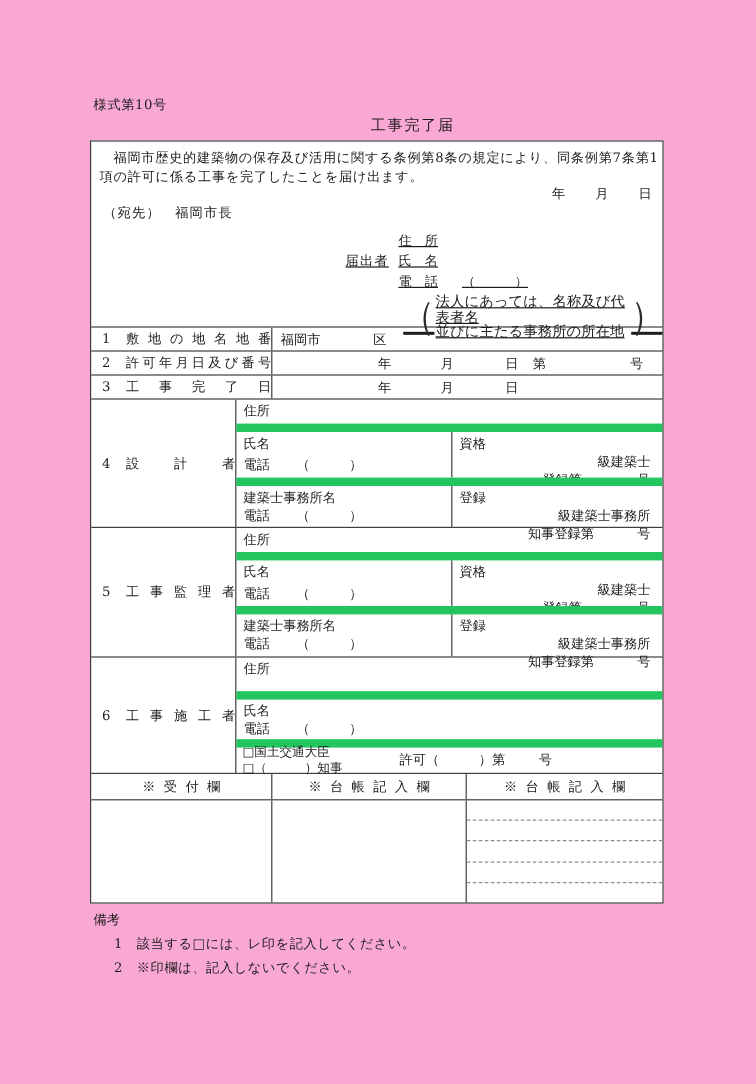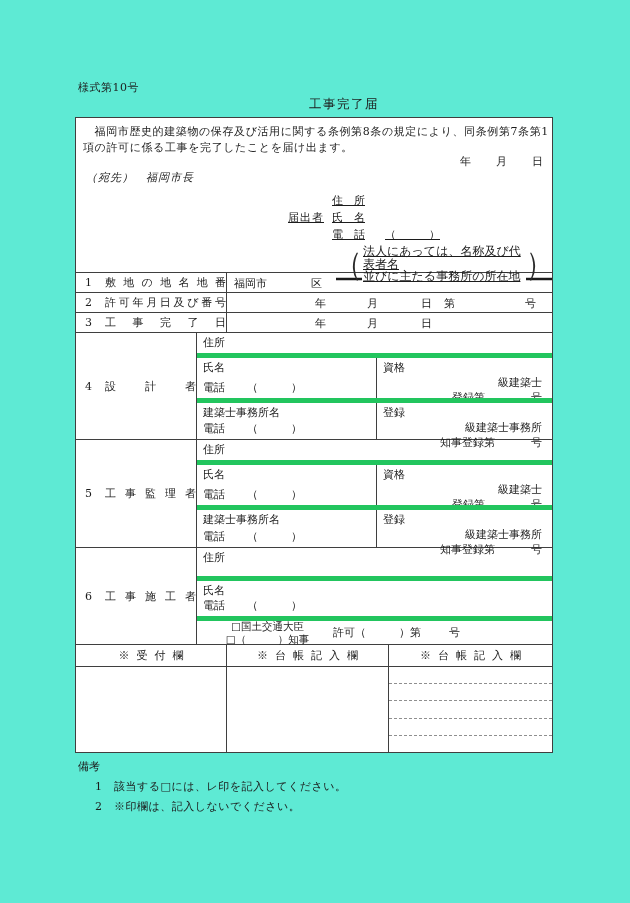--- a/index.html
+++ b/index.html
@@ -1,34 +1,34 @@
 <!DOCTYPE html>
 <html><head>
 <meta charset="utf-8">
 <style>
   * { margin:0; padding:0; box-sizing:border-box; }
   html,body { background:#e8e8e8; }
   .page {
-    position:relative; width:630px; height:903px; background:#5eead4;
+    position:relative; width:630px; height:903px; background:#f9a8d4;
     font-family:"DejaVu Serif","Liberation Serif",serif;
     color:#1c1c1c; font-size:11px; overflow:hidden;
   }
   .form-number { position:absolute; left:78px; top:80px; font-size:11px; letter-spacing:0.5px; }
   .form-title  { position:absolute; left:344px; top:96px; transform:translateX(-50%);
                  font-size:12.5px; letter-spacing:1.5px; white-space:nowrap; }
 
   .formbox { position:absolute; left:75px; top:117px; width:478px;
              border:1px solid #3f3f3f; background:#fff; }
 
   
   .intro { position:relative; height:154px; }
   .intro-l1 { position:absolute; left:7px; right:5px; top:6px;  letter-spacing:0.6px; line-height:15px; white-space:nowrap; }
   .intro-l2 { position:absolute; left:7px; right:5px; top:22px; letter-spacing:0.6px; line-height:15px; }
   .date-line { position:absolute; right:8px; top:36px; letter-spacing:1px; }
-  .addressee { position:absolute; left:10px; top:52px; letter-spacing:1px;font-style:italic; }
+  .addressee { position:absolute; left:10px; top:52px; letter-spacing:1px; }
   .applicant { position:absolute; left:212px; top:74px;text-decoration:underline; }
   .app-row { display:flex; height:17px; line-height:17px; }
   .app-who { width:44px; letter-spacing:1px; }
   .app-ind { width:44px; }
   .app-paren { margin-left:20px; }
   .corp-note { display:flex; align-items:center; margin-left:48px; margin-top:2px; }
   .corp-paren { font-size:26px; font-weight:400; line-height:26px; transform:scaleY(1.25); color:#2a2a2a; }
   .corp-lines { font-size:12px; line-height:12.5px; padding:0 1px; }
 
   
@@ -41,40 +41,40 @@
   .vcell span { position:absolute; top:50%; transform:translateY(-50%); }
 
   
   .p-city  { left:7px; }  .p-ward { left:84px; }
   .p-year  { left:88px; } .p-mon  { left:140px; } .p-day { left:194px; }
   .p-dai   { left:217px; } .p-go  { right:16px; }
   .h20 { height:20px; }
 
   
   .sec-content { flex:1; display:flex; flex-direction:column; }
-  .sec-row { display:flex; border-top:5px solid #22c55e; }
+  .sec-row { display:flex; border-top:7px solid #22c55e; }
   .sec-row:first-child { border-top:none; }
   .addr { height:20px; line-height:19px; padding-left:6px; }
   .split-l { width:180px; border-right:1px solid #3f3f3f;
              display:flex; flex-direction:column; justify-content:space-between;
              padding:2px 0 3px 6px; }
   .split-r { flex:1; display:flex; flex-direction:column; justify-content:space-between;
              padding:2px 0 3px 6px; }
   .h45 { height:45px; } .h41 { height:41px; } .h42 { height:42px; }
   .phone-line { display:flex; }
   .phone-line .pp { margin-left:22px; }
   .r-right { text-align:right; padding-right:10px; }
   .r-end { display:flex; justify-content:flex-end; padding-right:10px; }
   .sp46 { display:inline-block; width:46px; } .sp36 { display:inline-block; width:36px; }
 
   
   .s6-addr { height:28px; line-height:20px; padding-left:6px; }
   .s6-name { height:40px; display:flex; flex-direction:column; justify-content:space-between;
              padding:2px 0 3px 6px; }
-  .s6-lic { height:28px; display:flex; align-items:center; padding-left:5px;text-align:center; }
+  .s6-lic { height:28px; display:flex; align-items:center; padding-left:5px; }
   .lic-checks { width:131px; font-size:10.5px; line-height:12.5px; }
   .lic-permit { display:flex; align-items:center; }
   .sp28 { display:inline-block; width:28px; }
 
   
   .foot-head { height:22px;justify-content:flex-end; }
   .fh-cell { display:flex; align-items:center; justify-content:center;
              letter-spacing:7px; text-indent:7px; }
   .w162 { width:162px; }
   .br { border-right:1px solid #3f3f3f; }

